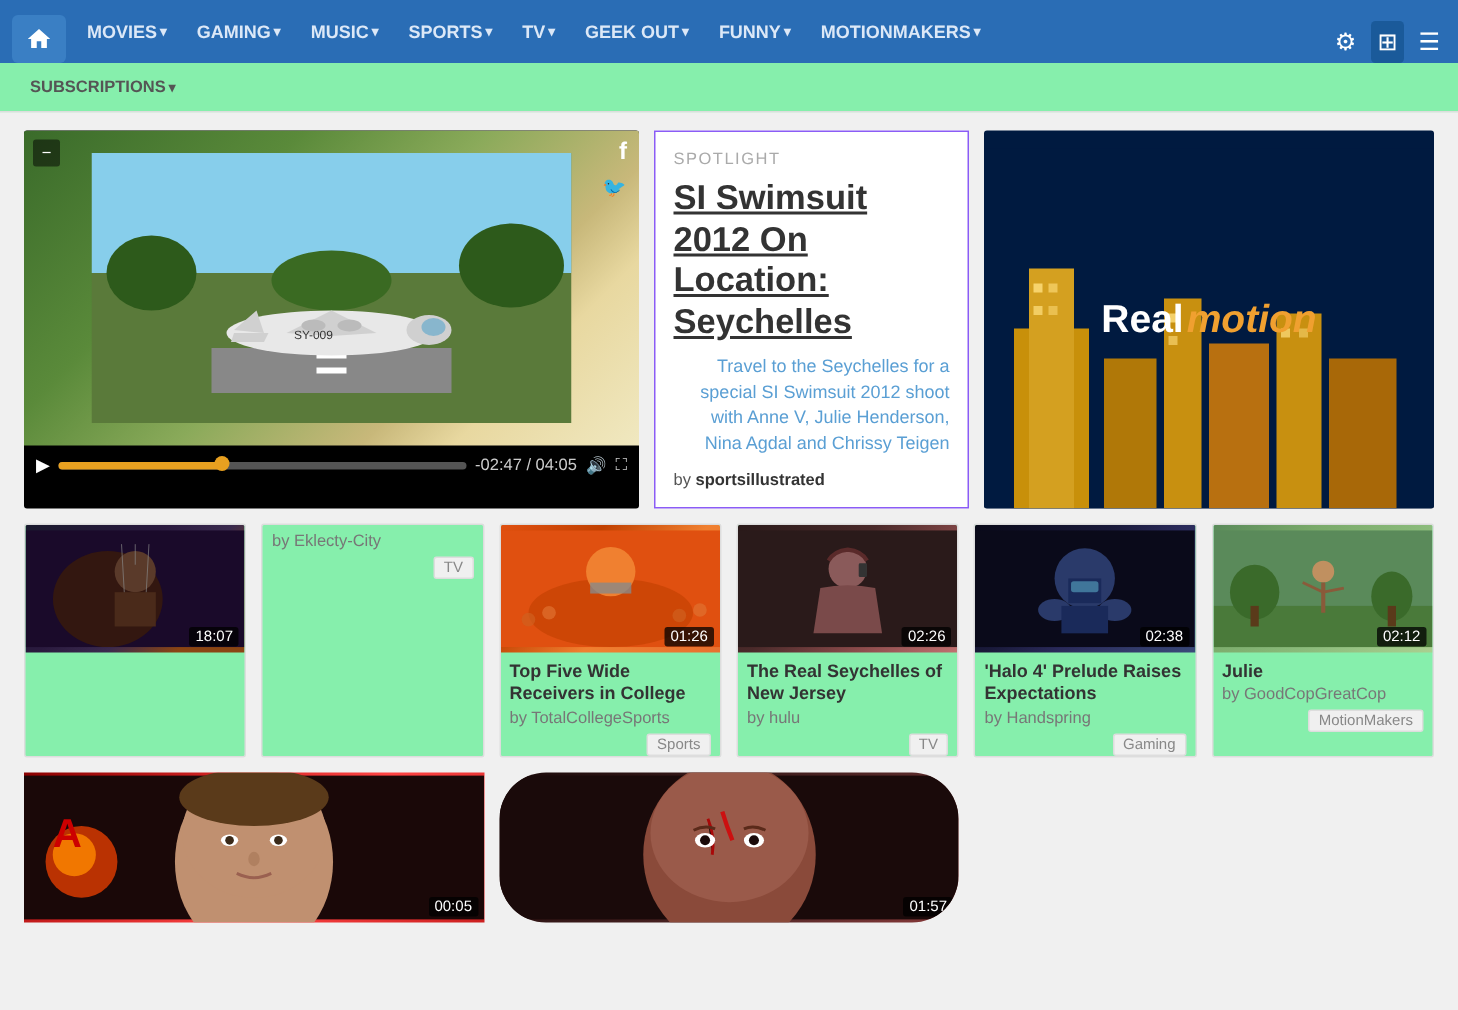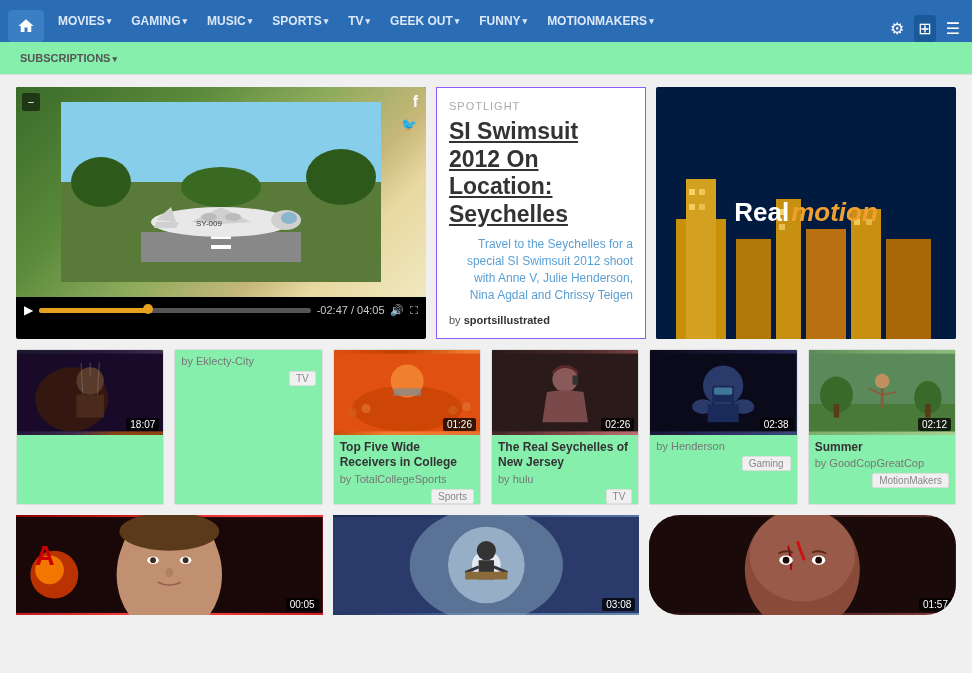--- a/index.html
+++ b/index.html
@@ -458,21 +458,22 @@
 
           <rect x="70" y="37" width="20" height="8" fill="#4a8aaa" rx="2" opacity="0.8"></rect>
 
           <ellipse cx="58" cy="58" rx="12" ry="8" fill="#2a3a6a"></ellipse>
           <ellipse cx="102" cy="58" rx="12" ry="8" fill="#2a3a6a"></ellipse>
           <rect x="63" y="55" width="34" height="20" fill="#1a2a5a"></rect>
         </svg>
         <span class="duration-badge">02:38</span>
       </div>
       <div class="video-info">
-        <div class="video-channel">by Henderson</div>
+        <div class="video-title">'Halo 4' Prelude Raises Expectations</div>
+        <div class="video-channel">by Handspring</div>
         <span class="video-tag">Gaming</span>
       </div>
     </div>
 
     <div class="video-card">
       <div class="video-thumb thumb-summer">
         <svg width="100%" height="85" viewBox="0 0 160 85">
           <rect width="160" height="85" fill="#5a8a5a"></rect>
 
           <rect x="0" y="55" width="160" height="30" fill="#4a7a3a"></rect>
@@ -483,21 +484,21 @@
           <rect x="127" y="55" width="6" height="15" fill="#5a3a1a"></rect>
 
           <circle cx="80" cy="30" r="8" fill="#c09060"></circle>
           <line x1="80" y1="38" x2="80" y2="60" stroke="#8a5a3a" stroke-width="3"></line>
           <line x1="80" y1="45" x2="65" y2="38" stroke="#8a5a3a" stroke-width="2"></line>
           <line x1="80" y1="45" x2="95" y2="42" stroke="#8a5a3a" stroke-width="2"></line>
         </svg>
         <span class="duration-badge">02:12</span>
       </div>
       <div class="video-info">
-        <div class="video-title">Summer</div>
+        <div class="video-title">Julie</div>
         <div class="video-channel">by GoodCopGreatCop</div>
         <span class="video-tag">MotionMakers</span>
       </div>
     </div>
 
   </div>
 
   <div class="bottom-row">
 
     <div class="bottom-thumb thumb-bottom1">
@@ -518,40 +519,20 @@
 
         <path d="M148 68 Q160 74 172 68" stroke="#9a6050" stroke-width="2" fill="none"></path>
 
         <circle cx="40" cy="60" r="25" fill="#ff4400" opacity="0.7"></circle>
         <circle cx="35" cy="55" r="15" fill="#ff8800" opacity="0.8"></circle>
         <text x="20" y="50" font-size="28" fill="#cc0000" font-weight="bold">A</text>
       </svg>
       <span class="bottom-duration">00:05</span>
     </div>
 
-    <div class="bottom-thumb thumb-bottom2">
-      <svg width="100%" height="100" viewBox="0 0 320 100">
-        <rect width="320" height="100" fill="#1a2a4a"></rect>
-
-        <rect x="0" y="0" width="320" height="100" fill="#2a3a6a"></rect>
-
-        <ellipse cx="160" cy="50" rx="80" ry="60" fill="#8aaac0" opacity="0.5"></ellipse>
-        <ellipse cx="160" cy="50" rx="40" ry="40" fill="#c0d8e8" opacity="0.6"></ellipse>
-        <ellipse cx="160" cy="50" rx="15" ry="15" fill="#e8f0f8" opacity="0.9"></ellipse>
-
-        <circle cx="160" cy="35" r="10" fill="#333"></circle>
-        <rect x="152" y="45" width="16" height="20" fill="#333"></rect>
-
-        <line x1="152" y1="52" x2="138" y2="58" stroke="#333" stroke-width="3"></line>
-        <line x1="168" y1="52" x2="182" y2="58" stroke="#333" stroke-width="3"></line>
-
-        <rect x="138" y="57" width="44" height="8" fill="#8a6a3a" rx="1"></rect>
-      </svg>
-      <span class="bottom-duration">03:08</span>
-    </div>
 
     <div class="bottom-thumb thumb-bottom3">
       <svg width="100%" height="100" viewBox="0 0 320 100">
         <rect width="320" height="100" fill="#1a0a0a"></rect>
 
         <ellipse cx="160" cy="55" rx="60" ry="65" fill="#8a4a3a"></ellipse>
         <ellipse cx="160" cy="40" rx="55" ry="48" fill="#9a5a4a"></ellipse>
 
         <path d="M155 25 Q158 35 162 45" stroke="#cc1010" stroke-width="3"></path>
         <path d="M145 30 Q150 42 148 55" stroke="#aa0808" stroke-width="2"></path>

